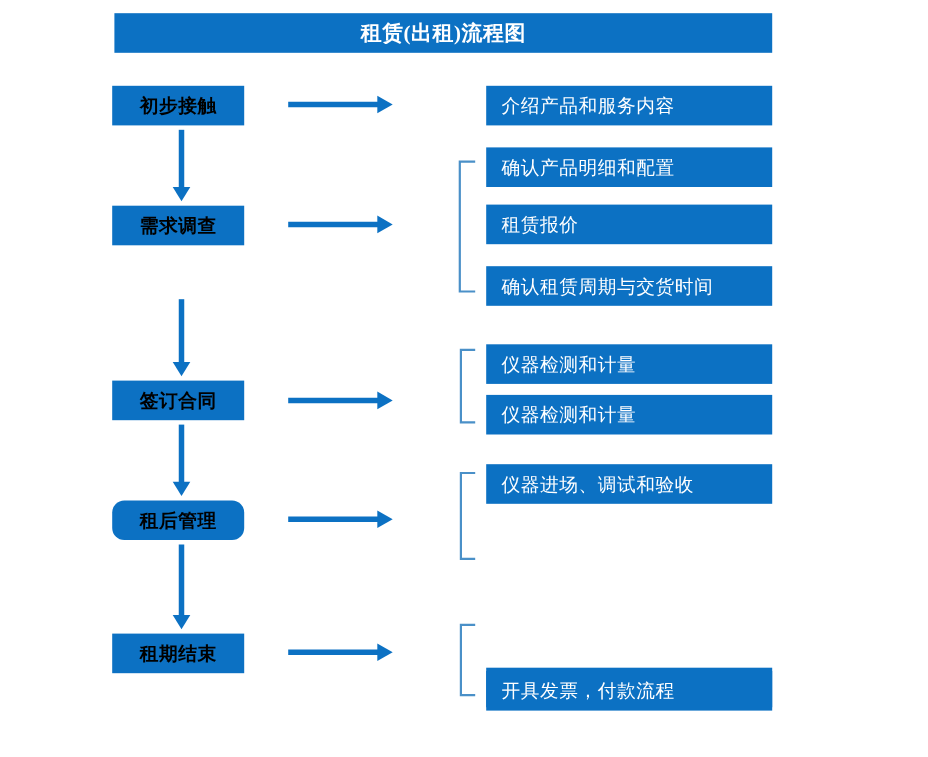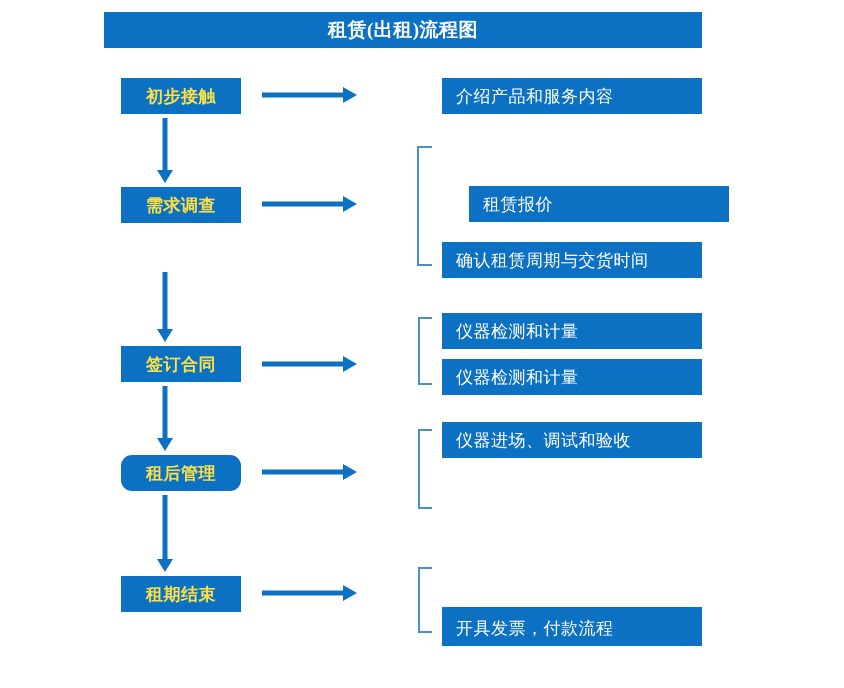--- a/index.html
+++ b/index.html
@@ -36,25 +36,25 @@
     letter-spacing: 0.5px;
     display: flex;
     align-items: center;
     justify-content: center;
     box-sizing: border-box;
   }
 
   
   .stage-box {
     position: absolute;
-    left: 121px;
+    left: 102px;
     width: 120px;
     height: 36px;
     background: #0C71C3;
-    color: #fde047;
+    color: #000000;
     font-weight: bold;
     font-size: 17px;
     display: flex;
     align-items: center;
     justify-content: center;
     box-sizing: border-box;
     letter-spacing: 0.5px;
   }
 
   
@@ -109,22 +109,23 @@
   <div class="stage-box" style="top:187px;">需求调查</div>
 
   <div class="stage-box" style="top:346px;">签订合同</div>
 
   <div class="stage-box" style="top:455px;border-radius:11px;">租后管理</div>
 
   <div class="stage-box" style="top:576px;">租期结束</div>
 
   <div class="detail-box" style="top:78px;">介绍产品和服务内容</div>
 
+  <div class="detail-box" style="top:134px;">确认产品明细和配置</div>
 
-  <div class="detail-box" style="top:186px;margin-left:27px;">租赁报价</div>
+  <div class="detail-box" style="top:186px;">租赁报价</div>
 
   <div class="detail-box" style="top:242px;">确认租赁周期与交货时间</div>
 
   <div class="detail-box" style="top:313px;">仪器检测和计量</div>
 
   <div class="detail-box" style="top:359px;">仪器检测和计量</div>
 
   <div class="detail-box" style="top:422px;">仪器进场、调试和验收</div>
 
 

